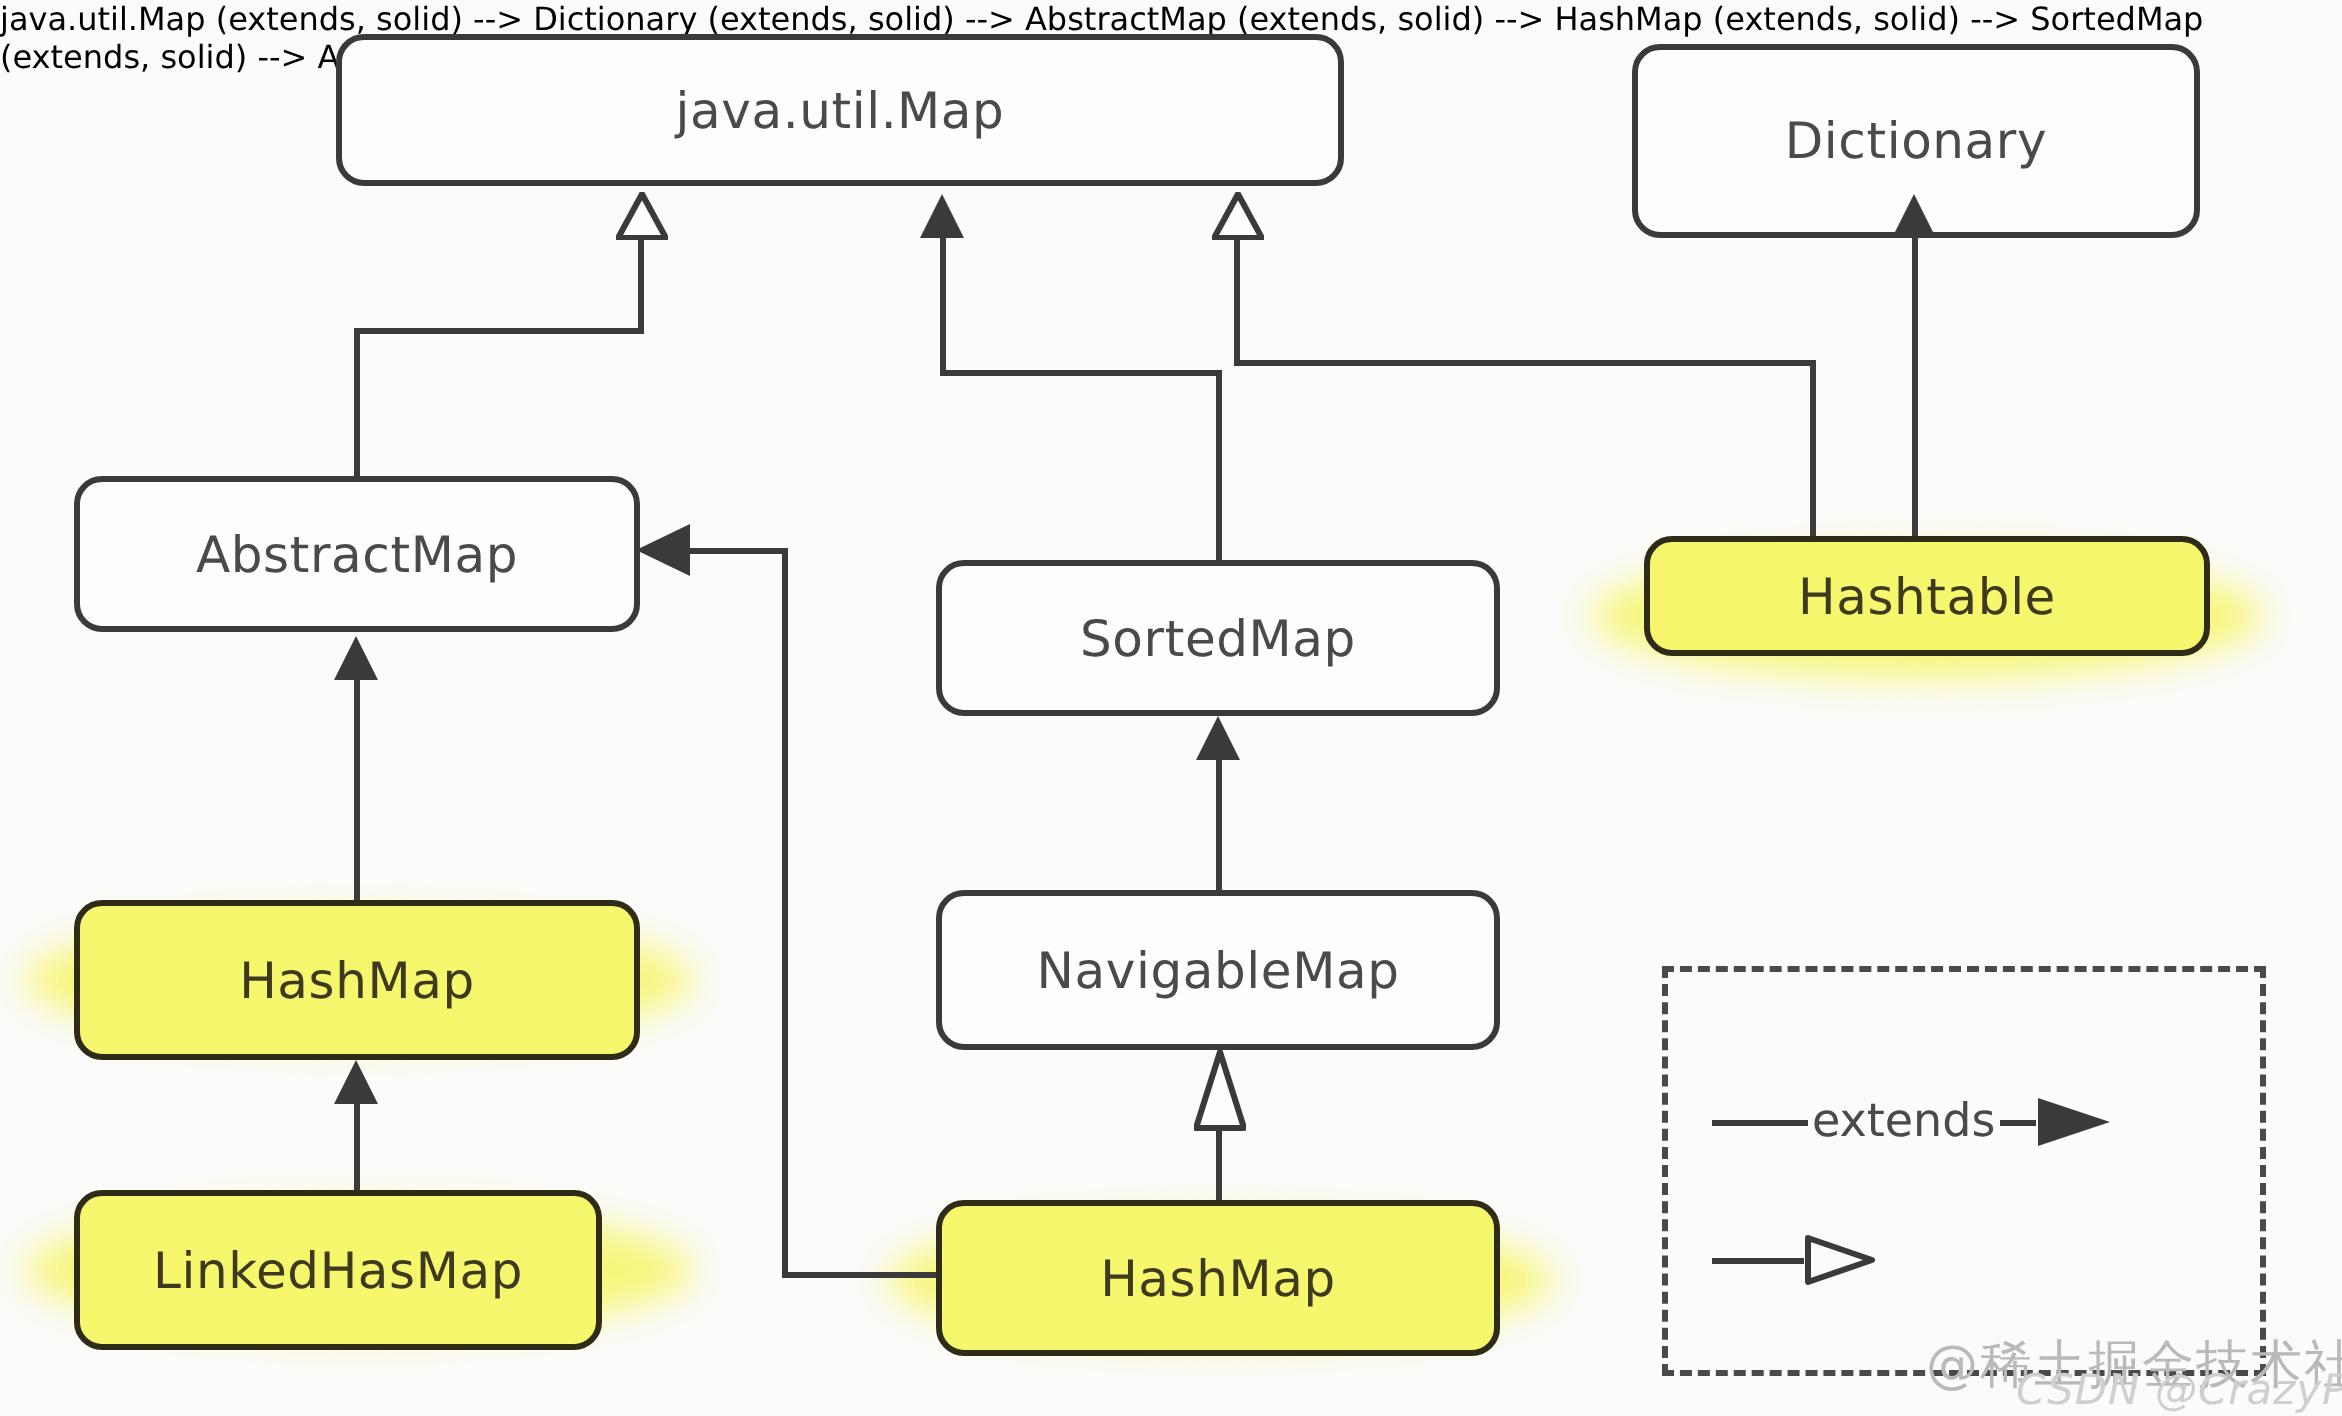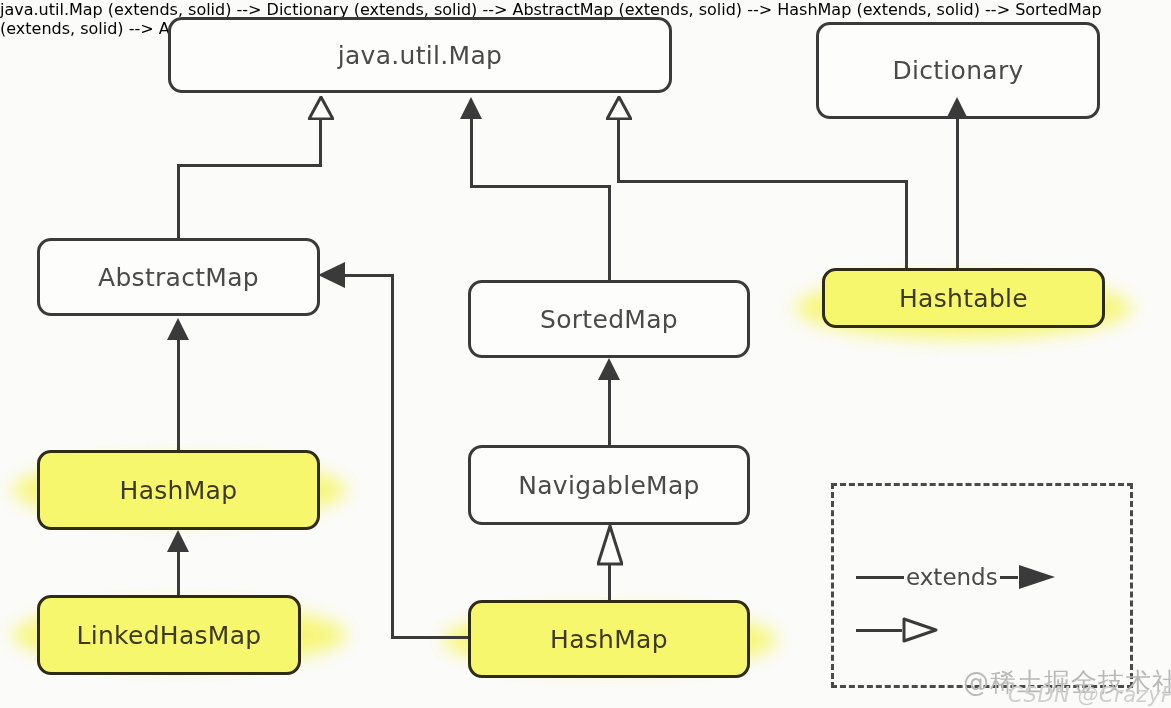--- a/index.html
+++ b/index.html
@@ -217,21 +217,21 @@
     <span>LinkedHasMap</span>
   </div>
 
   <div class="node highlight" style="left:468px; top:600px; width:282px; height:78px;">
     <span>HashMap</span>
   </div>
 
   
   <div id="legend" style="left:831px; top:483px; width:302px; height:205px;">
 
-    <div class="legend-row" style="top:76px;">
+    <div class="legend-row" style="top:60px;">
       <div class="legend-seg" style="width:48px; margin-left:22px;"></div>
       <span class="legend-label">extends</span>
       <div class="legend-seg" style="width:18px;"></div>
       <svg width="40" height="30" viewBox="0 0 40 30" style="margin-left:-1px;">
         <polygon points="2,3 38,15 2,27" fill="#3a3a3a"></polygon>
       </svg>
     </div>
 
     <div class="legend-row" style="top:130px;">
       <div class="legend-seg" style="width:30px; margin-left:22px;"></div>

